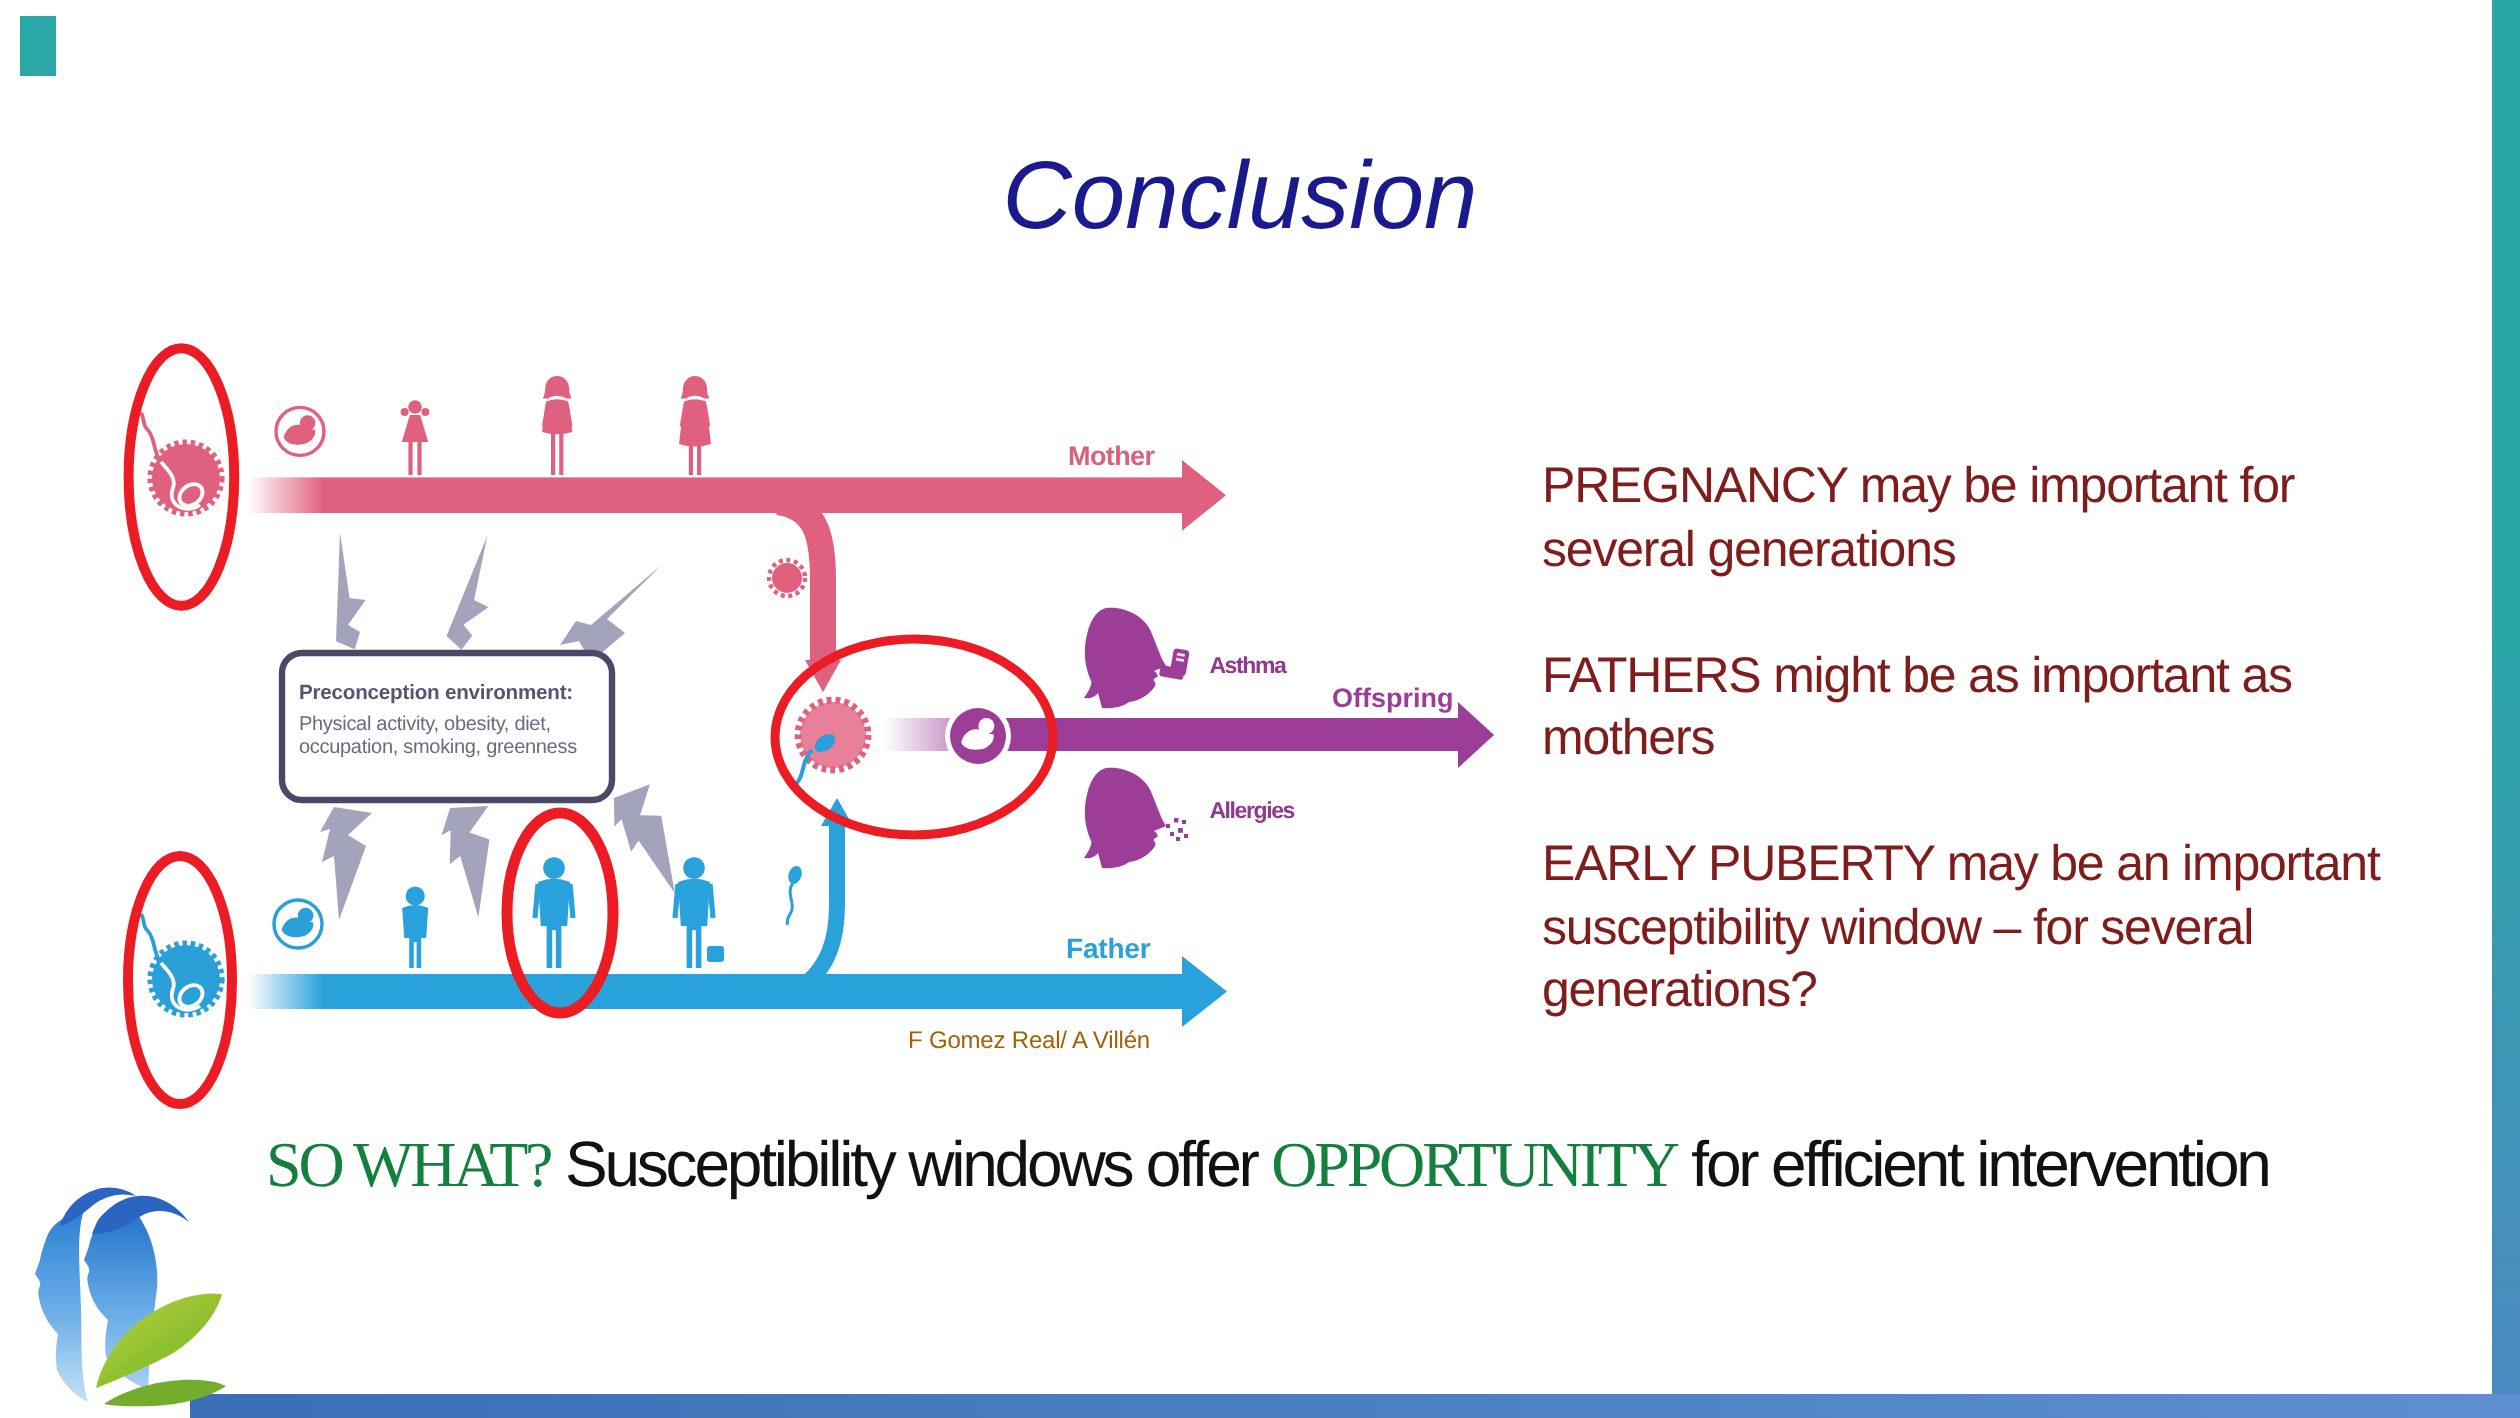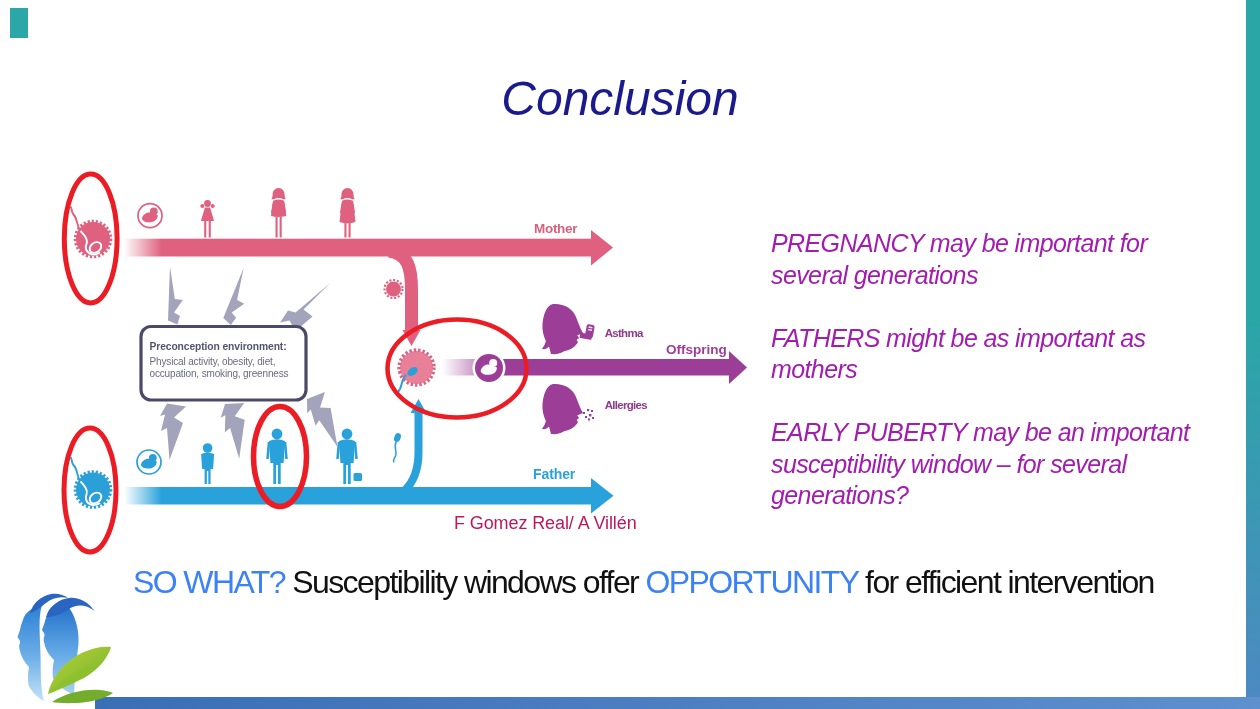--- a/index.html
+++ b/index.html
@@ -1,22 +1,22 @@
 <!DOCTYPE html>
 <html><head>
 <meta charset="utf-8">
 <style>
 html,body{margin:0;padding:0;}
 body{width:1260px;height:709px;background:#fff;font-family:"Liberation Sans",sans-serif;position:relative;overflow:hidden;}
 .abs{position:absolute;}
 #title{left:0;top:71px;width:1240px;text-align:center;font-size:48px;color:#1a1a8c;font-style:italic;}
-#rtext{left:771px;top:228px;font-size:25px;line-height:31.5px;color:#a21caf;letter-spacing:-0.6px;white-space:nowrap;font-style:italic;}
+#rtext{left:771px;top:228px;font-size:25px;line-height:31.5px;color:#7f1d1d;letter-spacing:-0.6px;white-space:nowrap;}
 #sowhat{left:133px;top:562px;font-size:32px;line-height:40px;color:#111;letter-spacing:-1.6px;white-space:nowrap;}
-#sowhat .r{color:#3b82f6;}
-#credit{left:454px;top:513px;font-size:18px;color:#be185d;letter-spacing:-0.1px;}
+#sowhat .r{color:#15803d;font-family:Liberation Serif, serif;}
+#credit{left:454px;top:513px;font-size:12px;color:#a16207;letter-spacing:-0.1px;}
 #sq{left:10px;top:8px;width:18px;height:30px;background:#2ba7a7;}
 #rbar{left:1246px;top:0;width:14px;height:709px;background:linear-gradient(#2aa6a6 0%,#2aa6a6 45%,#4d89c2 100%);}
 #bbar{left:95px;top:697px;width:1165px;height:12px;background:linear-gradient(90deg,#3a6eb5,#5e90cf);}
 svg{position:absolute;left:0;top:0;}
 </style>
 </head>
 <body>
 <div class="abs" id="sq"></div>
 <div class="abs" id="rbar"></div>
 <div class="abs" id="bbar"></div>

